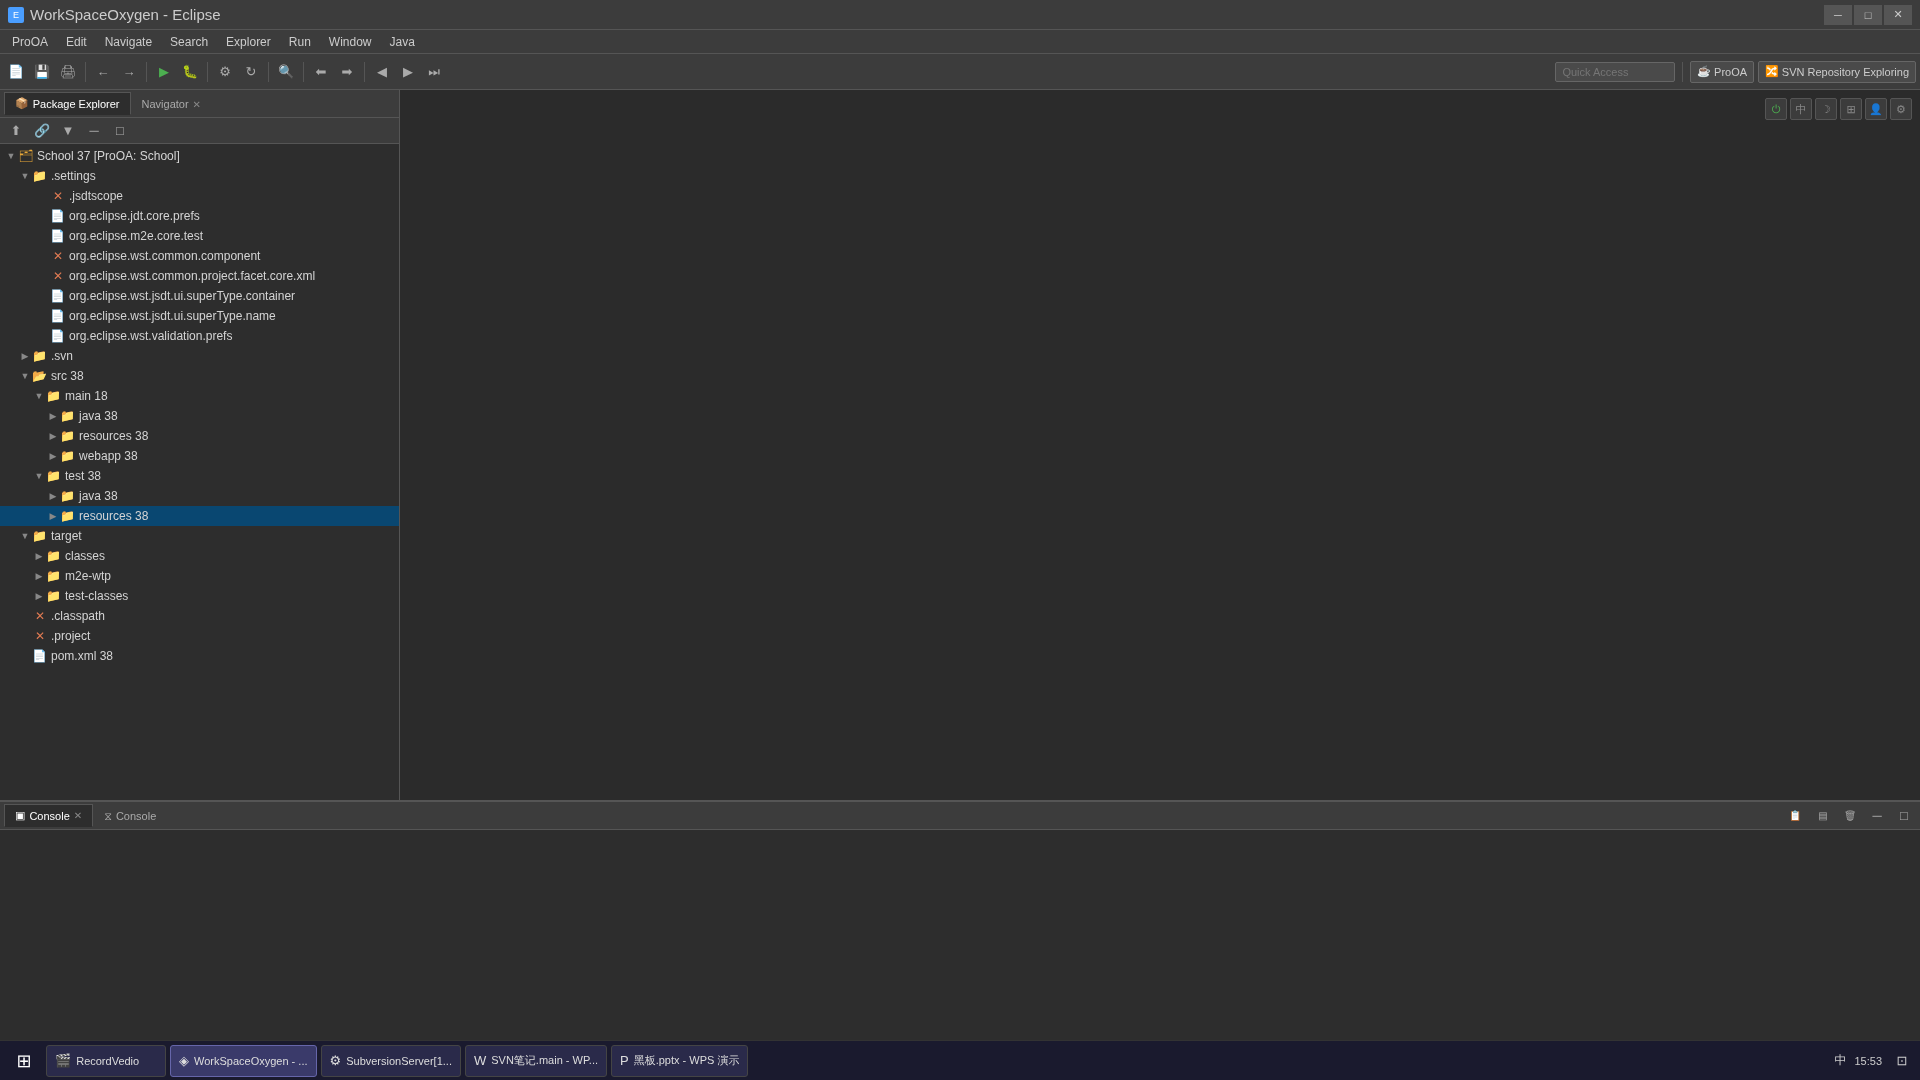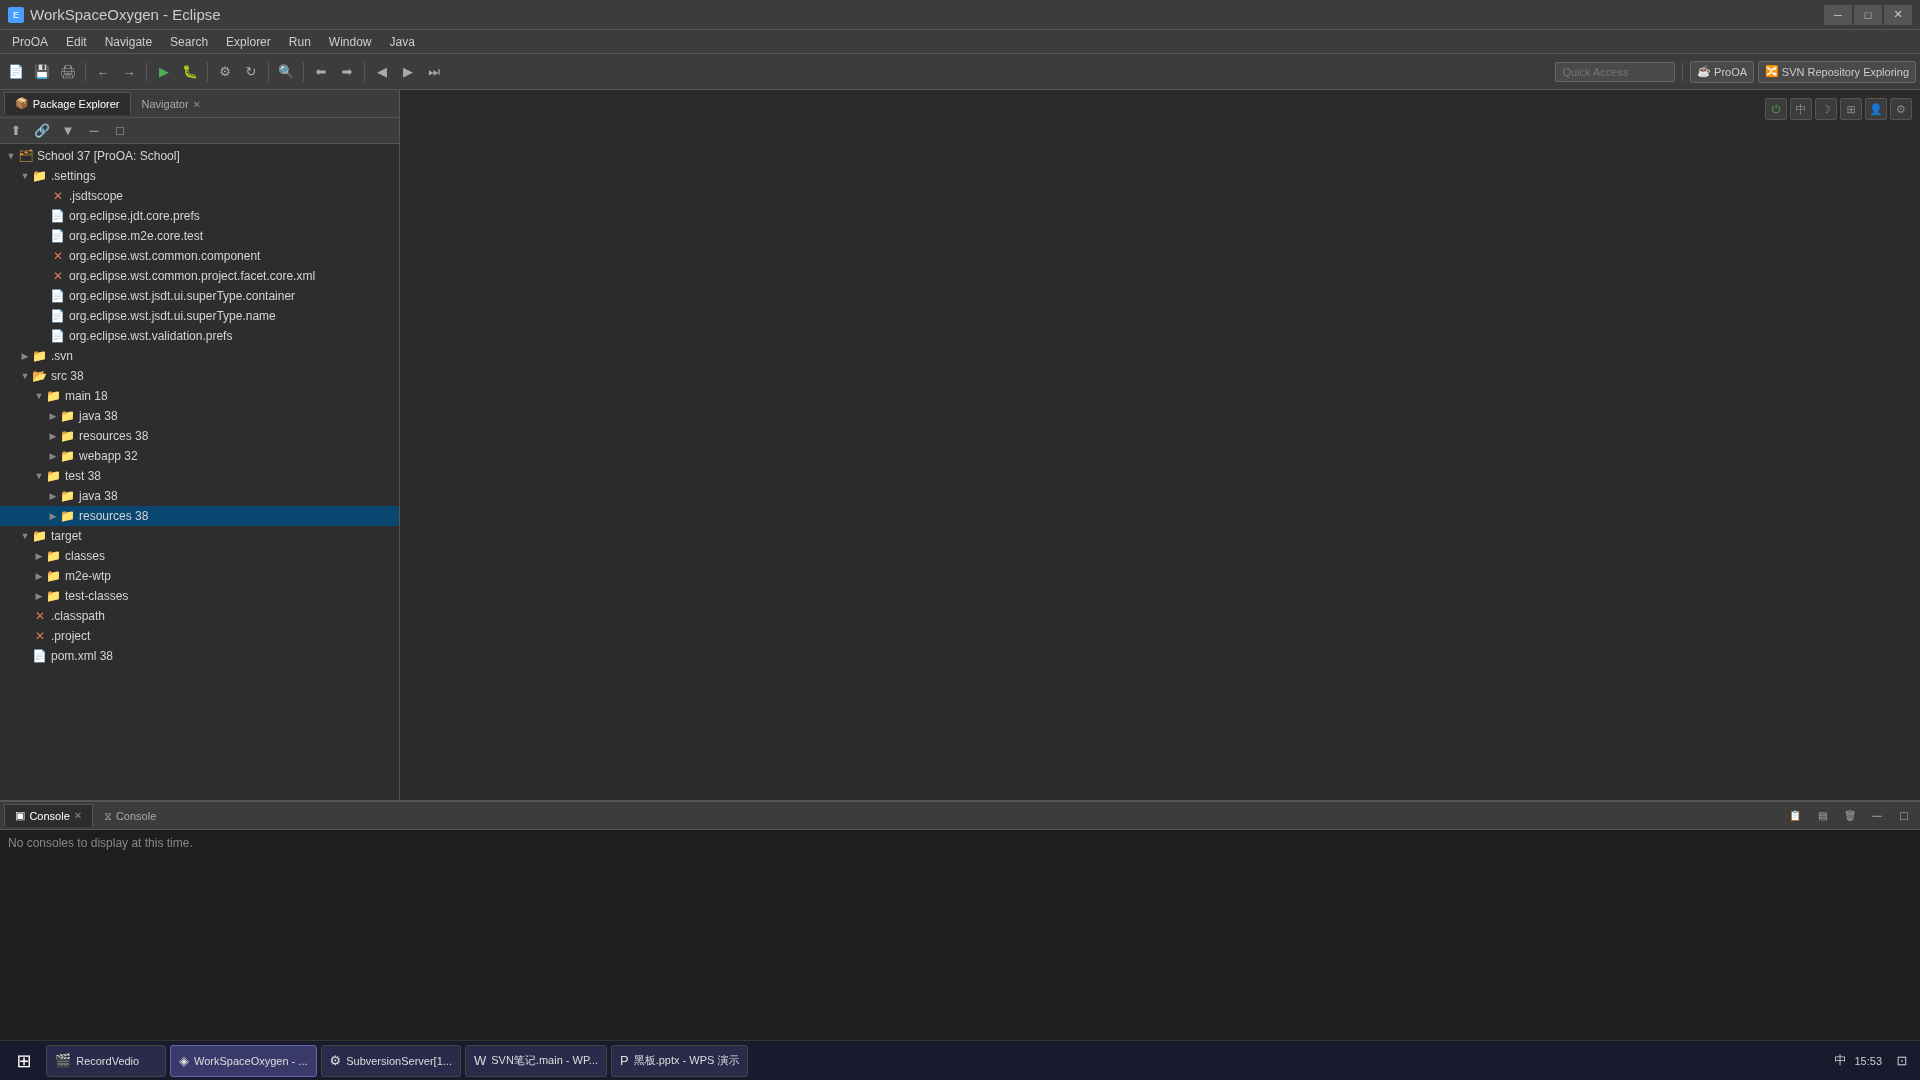--- a/index.html
+++ b/index.html
@@ -498,21 +498,21 @@
           <span class="tree-indent" style="width:46px"></span>
           <span class="tree-arrow">▶</span>
           <span class="tree-icon icon-folder">📁</span>
           <span class="tree-label">resources 38</span>
         </div>
 
         <div class="tree-item">
           <span class="tree-indent" style="width:46px"></span>
           <span class="tree-arrow">▶</span>
           <span class="tree-icon icon-folder">📁</span>
-          <span class="tree-label">webapp 32</span>
+          <span class="tree-label">webapp 38</span>
         </div>
 
         <div class="tree-item">
           <span class="tree-indent" style="width:32px"></span>
           <span class="tree-arrow">▼</span>
           <span class="tree-icon icon-folder">📁</span>
           <span class="tree-label">test 38</span>
         </div>
 
         <div class="tree-item">
@@ -605,23 +605,20 @@
         <span>Console</span>
       </div>
       <div style="margin-left:auto; display:flex; gap:3px;">
         <button class="tb-btn" style="font-size:10px;">📋</button>
         <button class="tb-btn" style="font-size:10px;">▤</button>
         <button class="tb-btn" style="font-size:10px;">🗑</button>
         <button class="tb-btn">─</button>
         <button class="tb-btn">□</button>
       </div>
     </div>
-    <div id="console-content">
-      <span>No consoles to display at this time.</span>
-    </div>
   </div>
 </div>
 
 <div id="status-bar">
   <span>School</span>
 </div>
 
 <div id="taskbar">
   <button class="taskbar-start">⊞</button>
   <div class="taskbar-app">

